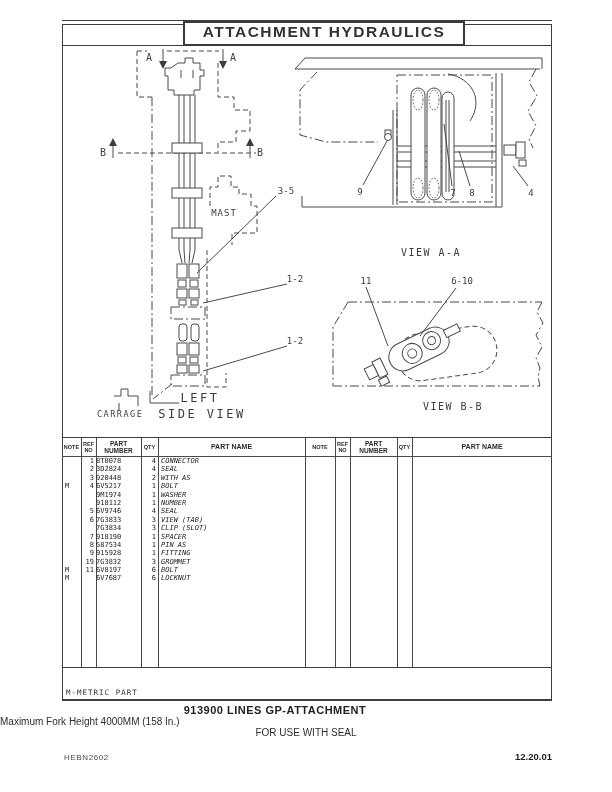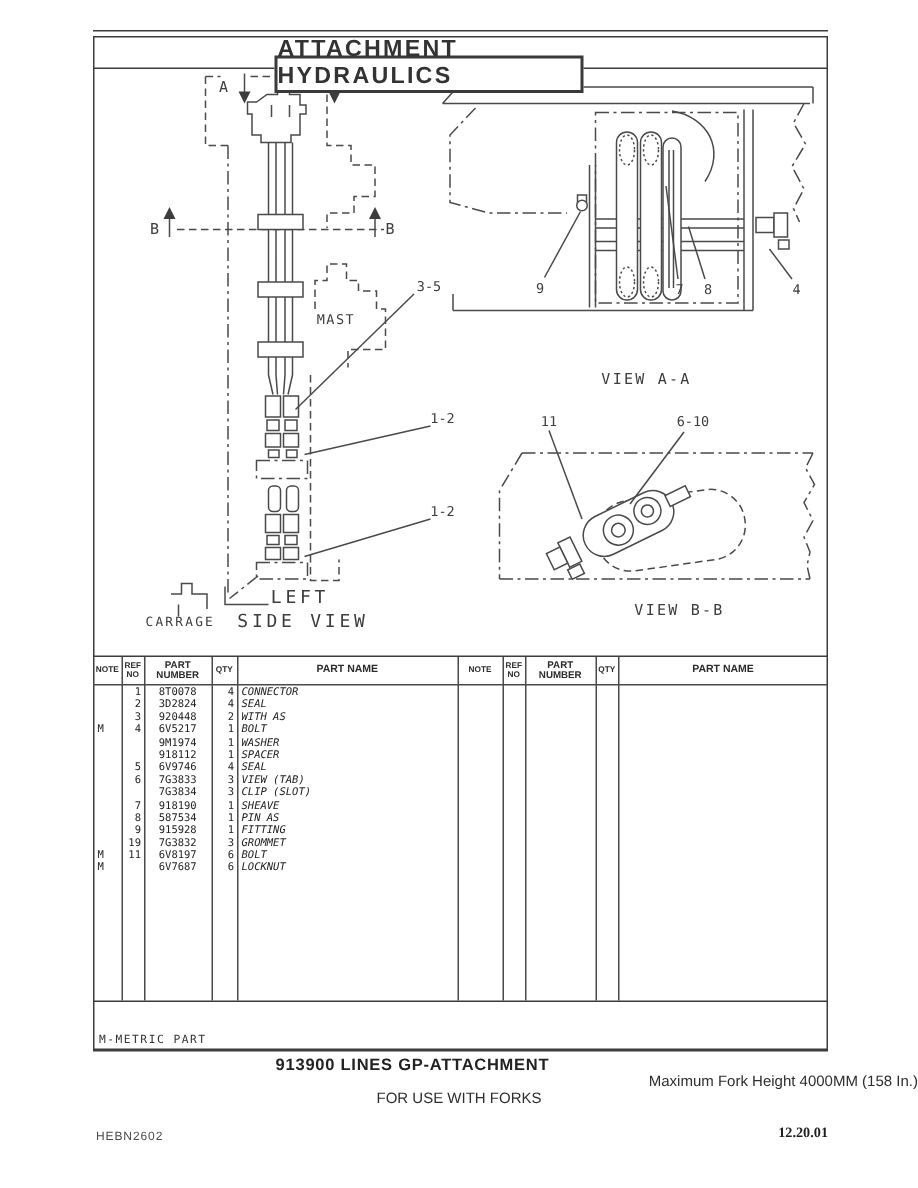--- a/index.html
+++ b/index.html
@@ -3,50 +3,50 @@
 <meta charset="utf-8">
 <style>
   html,body{margin:0;padding:0;background:#e8e8e8;}
   .page{position:relative;width:612px;height:792px;background:#ffffff;overflow:hidden;
         font-family:"Liberation Sans",sans-serif;color:#2b2b2b;}
   .abs{position:absolute;}
   .hline{position:absolute;background:#3d3d3d;height:1px;}
   
   .frame{position:absolute;left:62px;top:24px;width:490px;height:677px;
          border:1.5px solid #3d3d3d;border-bottom:2.5px solid #3d3d3d;box-sizing:border-box;background:transparent;}
-  .titlebox{position:absolute;left:183px;top:21px;width:206px;height:25px;background:#fff;
-            border:2px solid #3a3a3a;box-sizing:border-box;display:flex;align-items:flex-end;justify-content:center;z-index:5;margin-top:16px;}
+  .titlebox{position:absolute;left:183px;top:21px;width:282px;height:25px;background:#fff;
+            border:2px solid #3a3a3a;box-sizing:border-box;display:flex;align-items:flex-start;justify-content:center;z-index:5;}
   .titlebox span{font-size:15.5px;font-weight:bold;letter-spacing:1.5px;color:#333;}
   
   .ptable{position:absolute;left:62px;top:437px;width:490px;height:231px;
           border-top:1px solid #3d3d3d;border-bottom:1px solid #3d3d3d;box-sizing:border-box;}
   .vline{position:absolute;top:0;width:1px;height:100%;background:#4a4a4a;}
   .hdrline{position:absolute;left:0;top:18px;width:100%;height:1px;background:#4a4a4a;}
   .phead{position:absolute;top:1px;height:16px;display:flex;align-items:center;justify-content:center;
          text-align:center;font-weight:bold;color:#2b2b2b;white-space:pre-line;line-height:1.1;}
   .f55{font-size:5.5px;} .f65{font-size:6.5px;} .f7{font-size:7px;}
   .rows{position:absolute;left:0;top:19px;width:243px;}
   .prow{display:flex;height:8.4px;line-height:8.4px;font-family:"DejaVu Sans Mono",monospace;
         font-size:7px;color:#222;}
   .pc{box-sizing:border-box;overflow:hidden;white-space:nowrap;}
   .c-note{width:19px;padding-left:3px;}
   .c-ref{width:15px;text-align:right;padding-right:2px;}
-  .c-pn{width:45px;text-align:center;}
+  .c-pn{width:45px;text-align:left;}
   .c-qty{width:17px;text-align:right;padding-right:2px;}
   .c-name{width:147px;padding-left:3px;font-style:italic;}
   .metric{position:absolute;left:66px;top:672px;font-family:"DejaVu Sans Mono",monospace;
           font-size:7.5px;letter-spacing:1px;color:#333;margin-top:16px;}
   .docnum{position:absolute;left:252px;top:686px;width:296px;text-align:right;
           font-family:"DejaVu Sans Mono",monospace;font-size:8px;letter-spacing:1px;color:#333;}
   .ftitle{position:absolute;left:0;top:704px;width:550px;text-align:center;font-weight:bold;
           font-size:11px;letter-spacing:0.5px;color:#222;}
-  .fsub{position:absolute;left:0;top:716px;width:612px;text-align:right;font-size:10px;color:#2e2e2e;}
+  .fsub{position:absolute;left:0;top:716px;width:612px;text-align:left;font-size:10px;color:#2e2e2e;}
   .fuse{position:absolute;left:0;top:727px;width:612px;text-align:center;font-size:10px;color:#2e2e2e;}
   .formno{position:absolute;left:64px;top:753px;font-size:8px;letter-spacing:0.6px;color:#4a4a4a;}
-  .fdate{position:absolute;right:60px;top:751px;font-size:9.5px;font-weight:bold;color:#1e1e1e;font-family:Liberation Serif, serif;}
+  .fdate{position:absolute;right:60px;top:751px;font-size:9.5px;font-weight:bold;color:#1e1e1e;}
   
   svg .ln{stroke:#4a4a4a;stroke-width:1;fill:none;}
   svg .wf{stroke:#4a4a4a;stroke-width:1;fill:#ffffff;}
   svg .dsh{stroke-dasharray:5,3;}
   svg .ddt{stroke-dasharray:9,3,2,3;}
   svg .dot{stroke-dasharray:1.5,1.8;}
   svg .ar{fill:#3d3d3d;stroke:none;}
   svg text{font-family:"DejaVu Sans Mono",monospace;fill:#3d3d3d;stroke:none;}
 </style>
 </head>
@@ -260,21 +260,21 @@
         <div class="pc c-ref"></div>
         <div class="pc c-pn">9M1974</div>
         <div class="pc c-qty">1</div>
         <div class="pc c-name">WASHER</div>
       </div>
         <div class="prow">
         <div class="pc c-note"></div>
         <div class="pc c-ref"></div>
         <div class="pc c-pn">918112</div>
         <div class="pc c-qty">1</div>
-        <div class="pc c-name">SPACER</div>
+        <div class="pc c-name">NUMBER</div>
       </div>
         <div class="prow">
         <div class="pc c-note"></div>
         <div class="pc c-ref">5</div>
         <div class="pc c-pn">6V9746</div>
         <div class="pc c-qty">4</div>
         <div class="pc c-name">SEAL</div>
       </div>
         <div class="prow">
         <div class="pc c-note"></div>
@@ -288,21 +288,21 @@
         <div class="pc c-ref"></div>
         <div class="pc c-pn">7G3834</div>
         <div class="pc c-qty">3</div>
         <div class="pc c-name">CLIP (SLOT)</div>
       </div>
         <div class="prow">
         <div class="pc c-note"></div>
         <div class="pc c-ref">7</div>
         <div class="pc c-pn">918190</div>
         <div class="pc c-qty">1</div>
-        <div class="pc c-name">SHEAVE</div>
+        <div class="pc c-name">SPACER</div>
       </div>
         <div class="prow">
         <div class="pc c-note"></div>
         <div class="pc c-ref">8</div>
         <div class="pc c-pn">587534</div>
         <div class="pc c-qty">1</div>
         <div class="pc c-name">PIN AS</div>
       </div>
         <div class="prow">
         <div class="pc c-note"></div>
@@ -332,16 +332,16 @@
         <div class="pc c-qty">6</div>
         <div class="pc c-name">LOCKNUT</div>
       </div>
       </div>
   </div>
 
   <div class="metric">M-METRIC PART</div>
 
   <div class="ftitle">913900 LINES GP-ATTACHMENT</div>
   <div class="fsub">Maximum Fork Height 4000MM (158 In.)</div>
-  <div class="fuse">FOR USE WITH FORKS</div>
+  <div class="fuse">FOR USE WITH SEAL</div>
   <div class="formno">HEBN2602</div>
   <div class="fdate">12.20.01</div>
 </div>
 
 </body></html>

